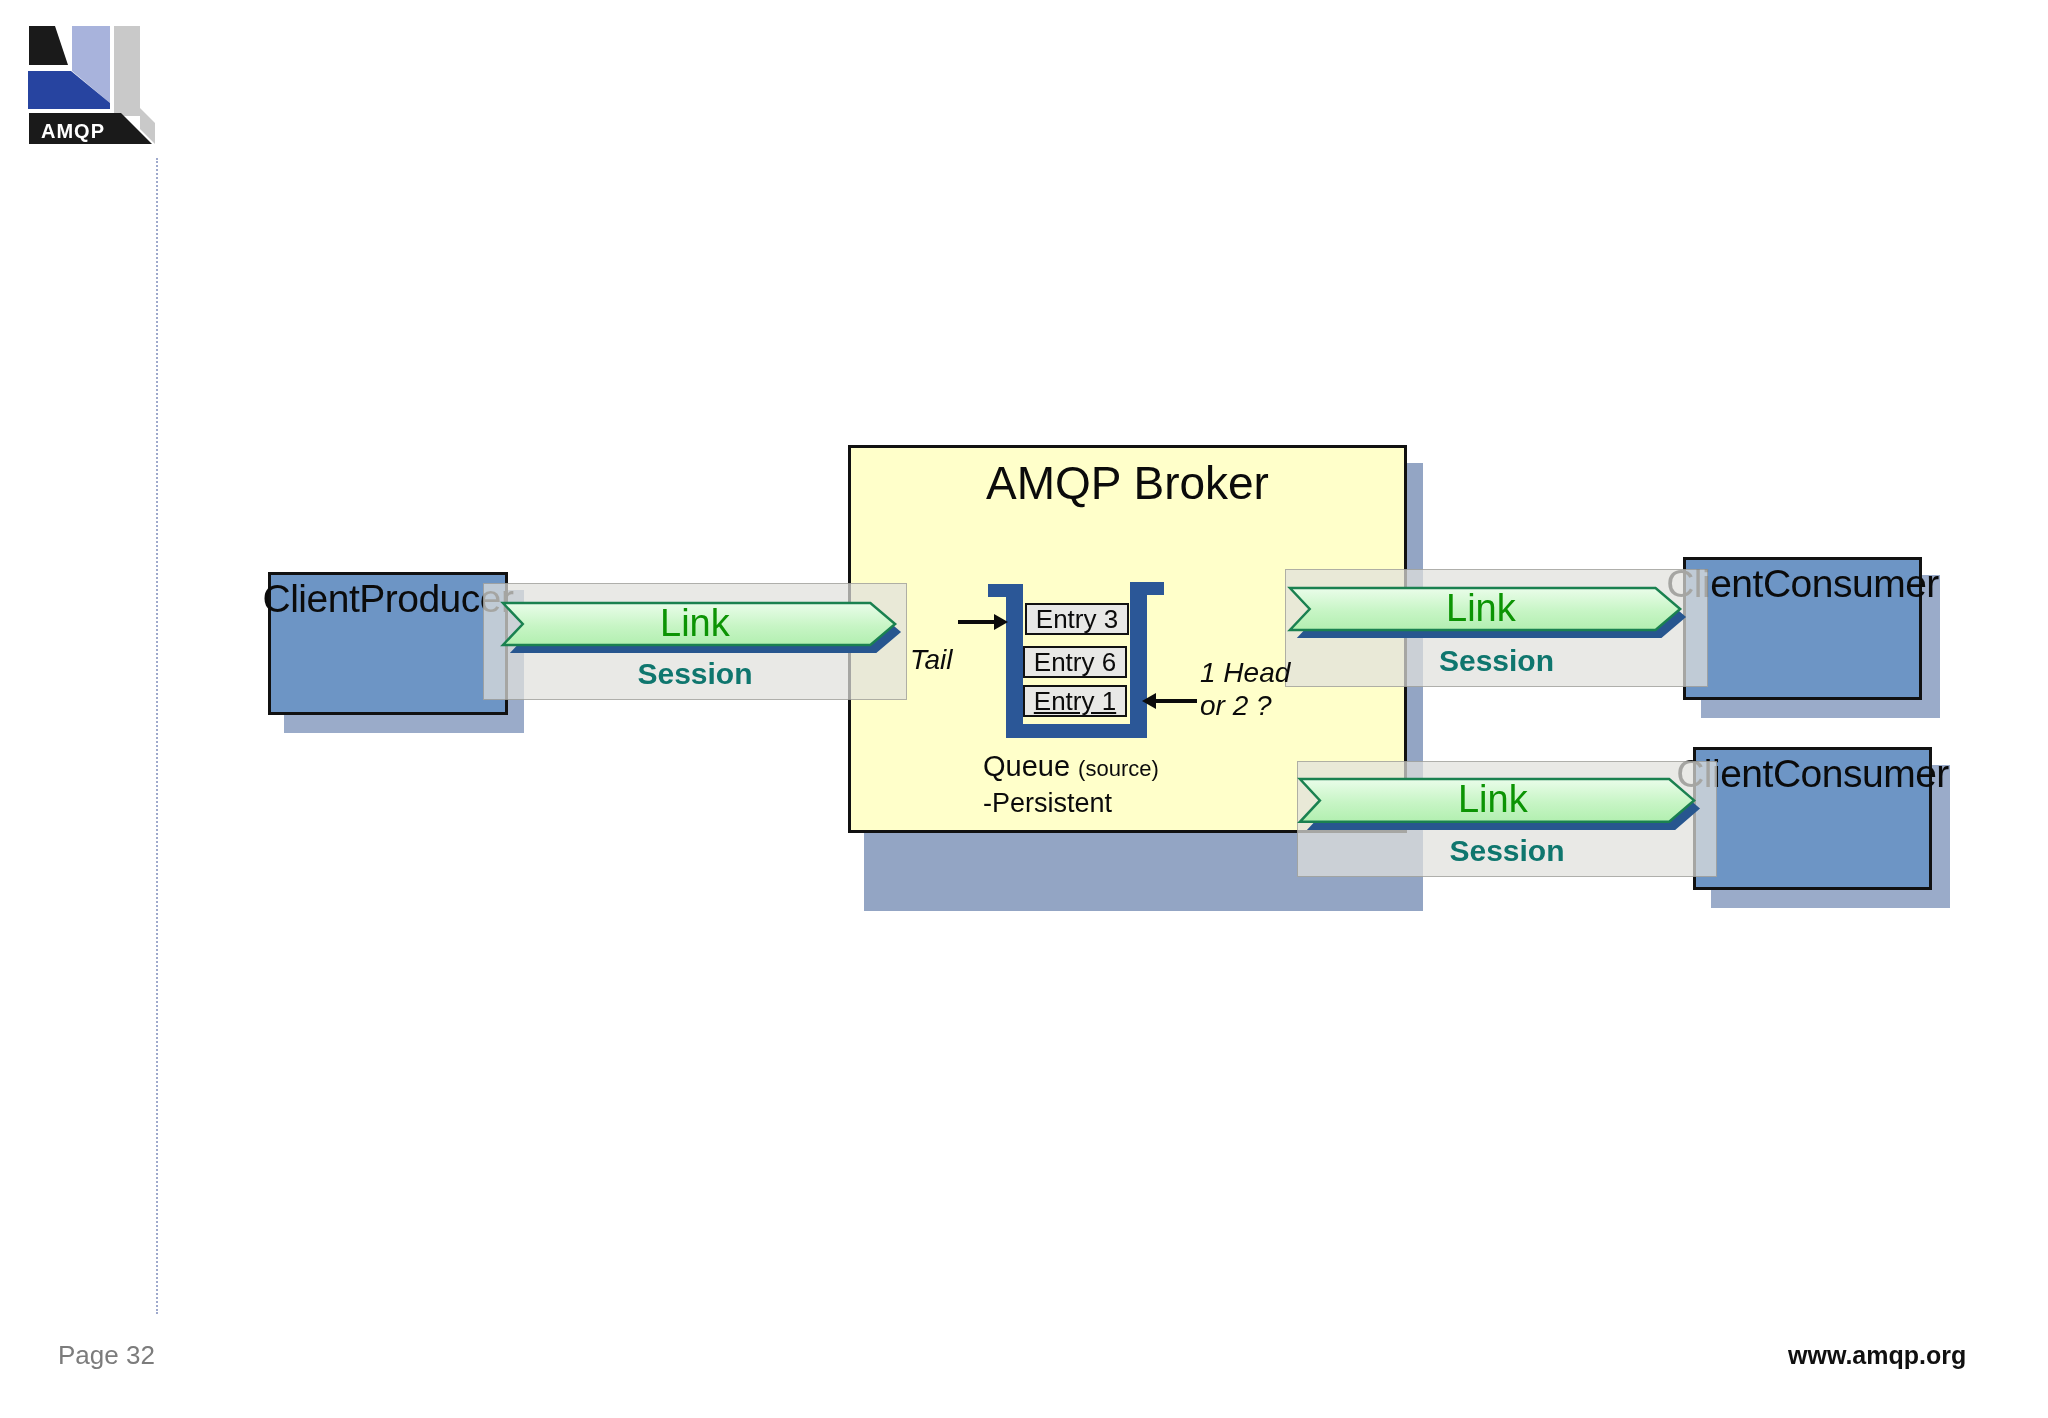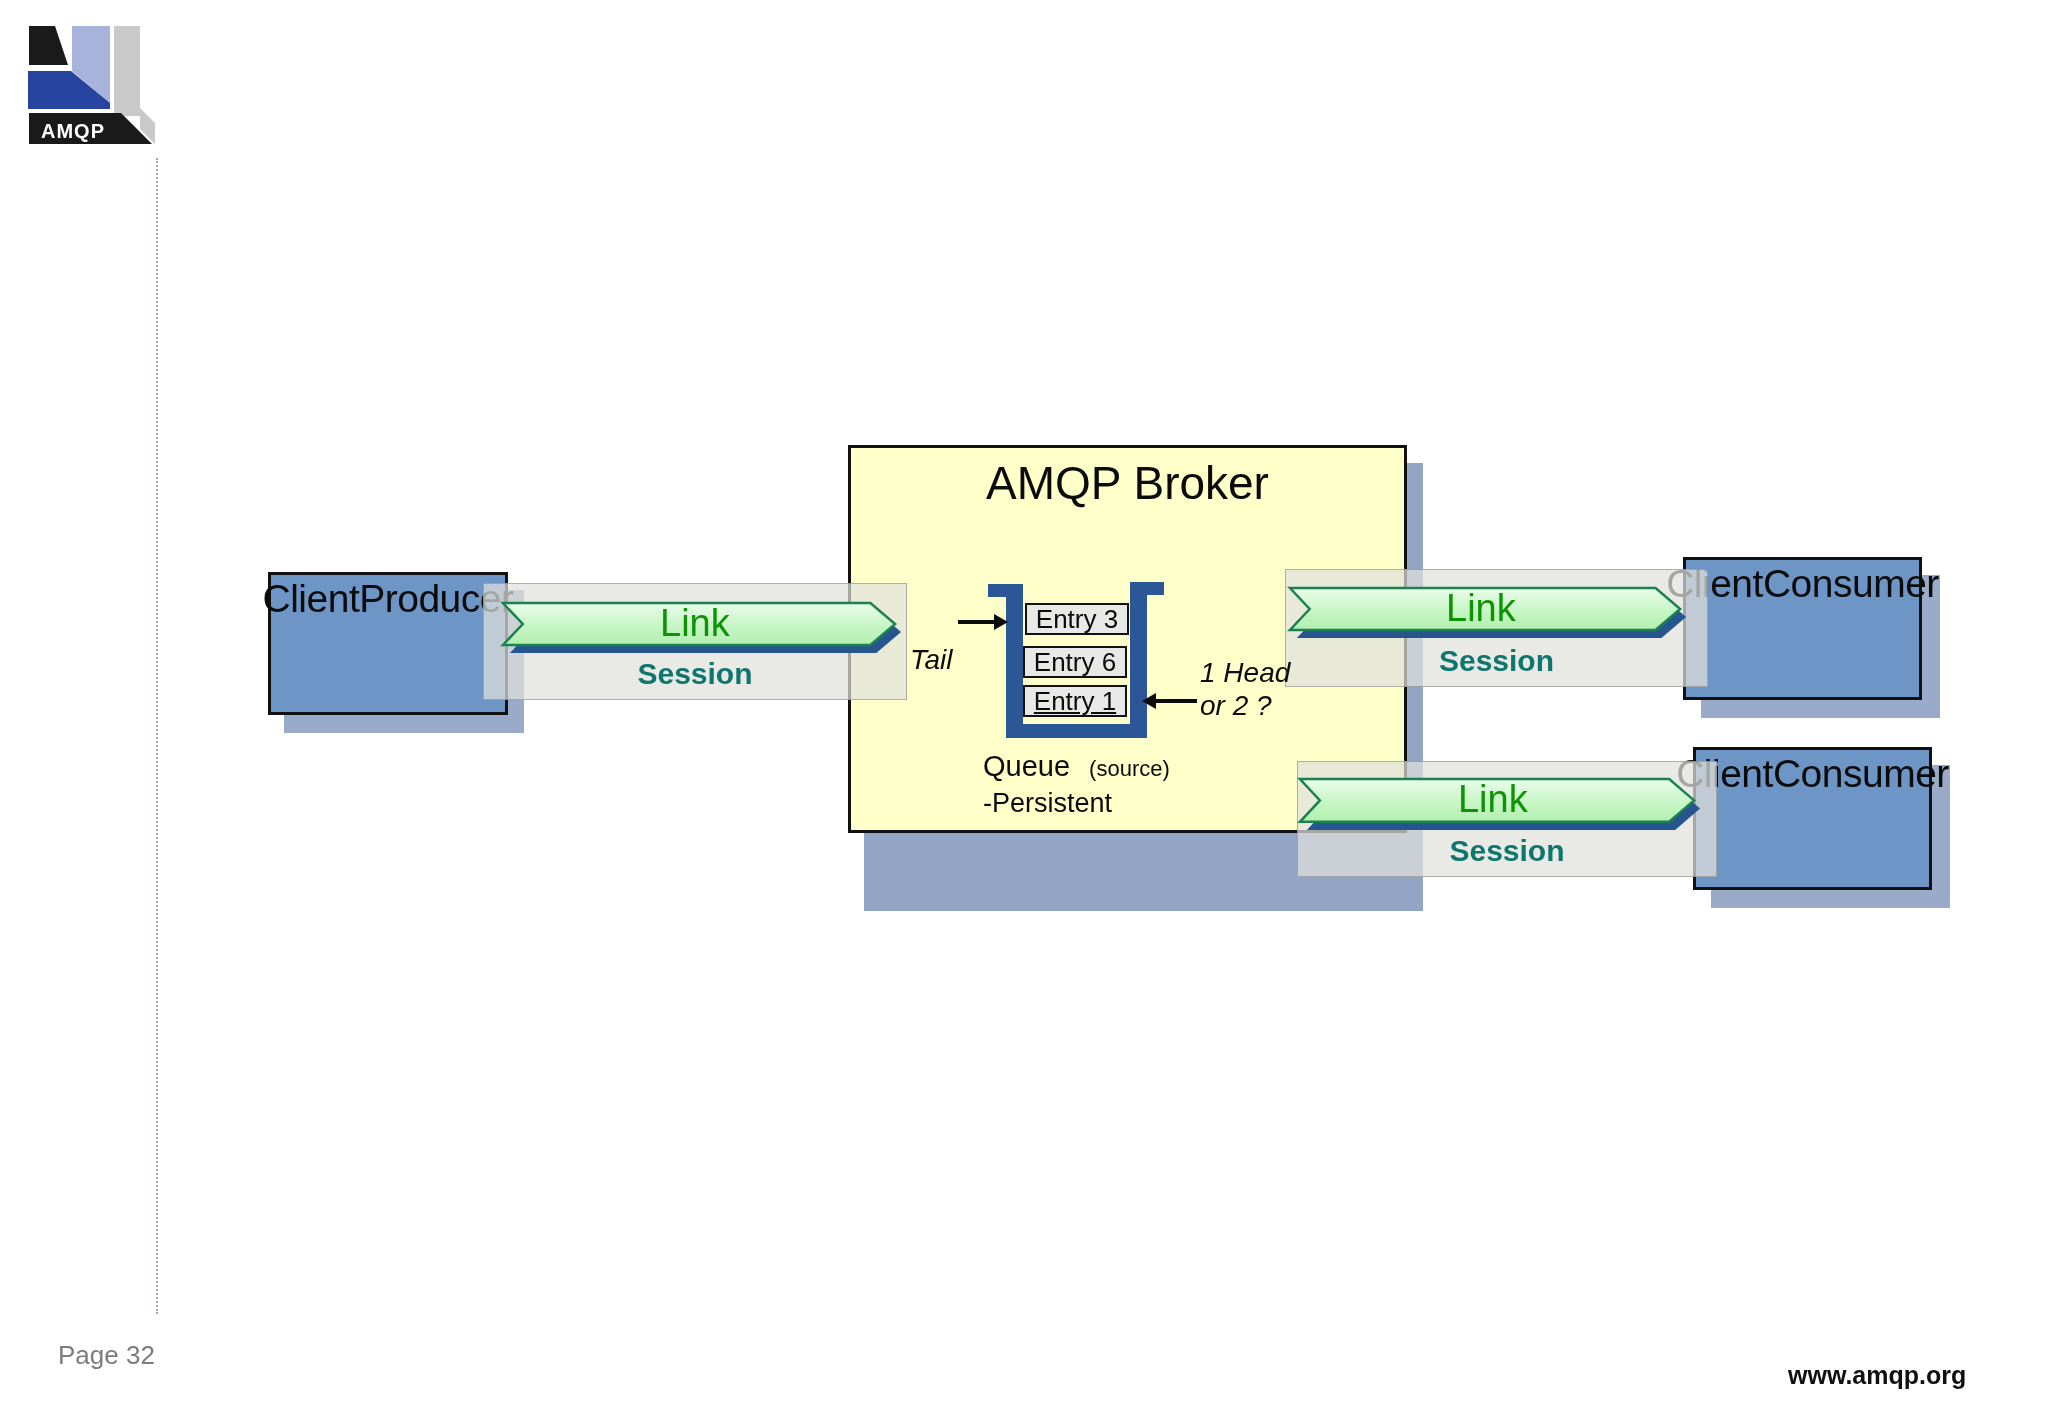--- a/index.html
+++ b/index.html
@@ -42,26 +42,26 @@
                align-items:center;justify-content:center;font-size:38px;color:#0c9404;}
 
   
   .entry{position:absolute;width:104px;height:32px;background:#e8e8e6;border:2px solid #111;
          box-sizing:border-box;display:flex;align-items:center;justify-content:center;
          font-size:26px;color:#0b0b0b;}
 
   .qlabel{position:absolute;font-size:28px;font-style:italic;color:#0b0b0b;white-space:nowrap;}
   .qcaption{position:absolute;left:983px;top:750px;color:#0b0b0b;white-space:nowrap;}
   .qcaption .qname{font-size:29px;}
-  .qcaption .qqual{font-size:22px;margin-left:19px;}
+  .qcaption .qqual{font-size:22px;margin-left:8px;}
   .qcaption .qattr{font-size:27px;margin-top:5px;}
 
   
   .page-num{position:absolute;left:58px;top:1340px;font-size:26px;color:#7c7c7c;}
-  .site{position:absolute;left:1788px;top:1341px;font-size:25px;font-weight:bold;color:#101010;margin-top:20px;}
+  .site{position:absolute;left:1788px;top:1341px;font-size:25px;font-weight:bold;color:#101010;}
 
   .logo{position:absolute;left:25px;top:13px;width:130px;height:142px;}
 </style>
 </head>
 <body>
 
 <div id="page">
 
   <svg width="0" height="0" style="position:absolute">
     <defs>

